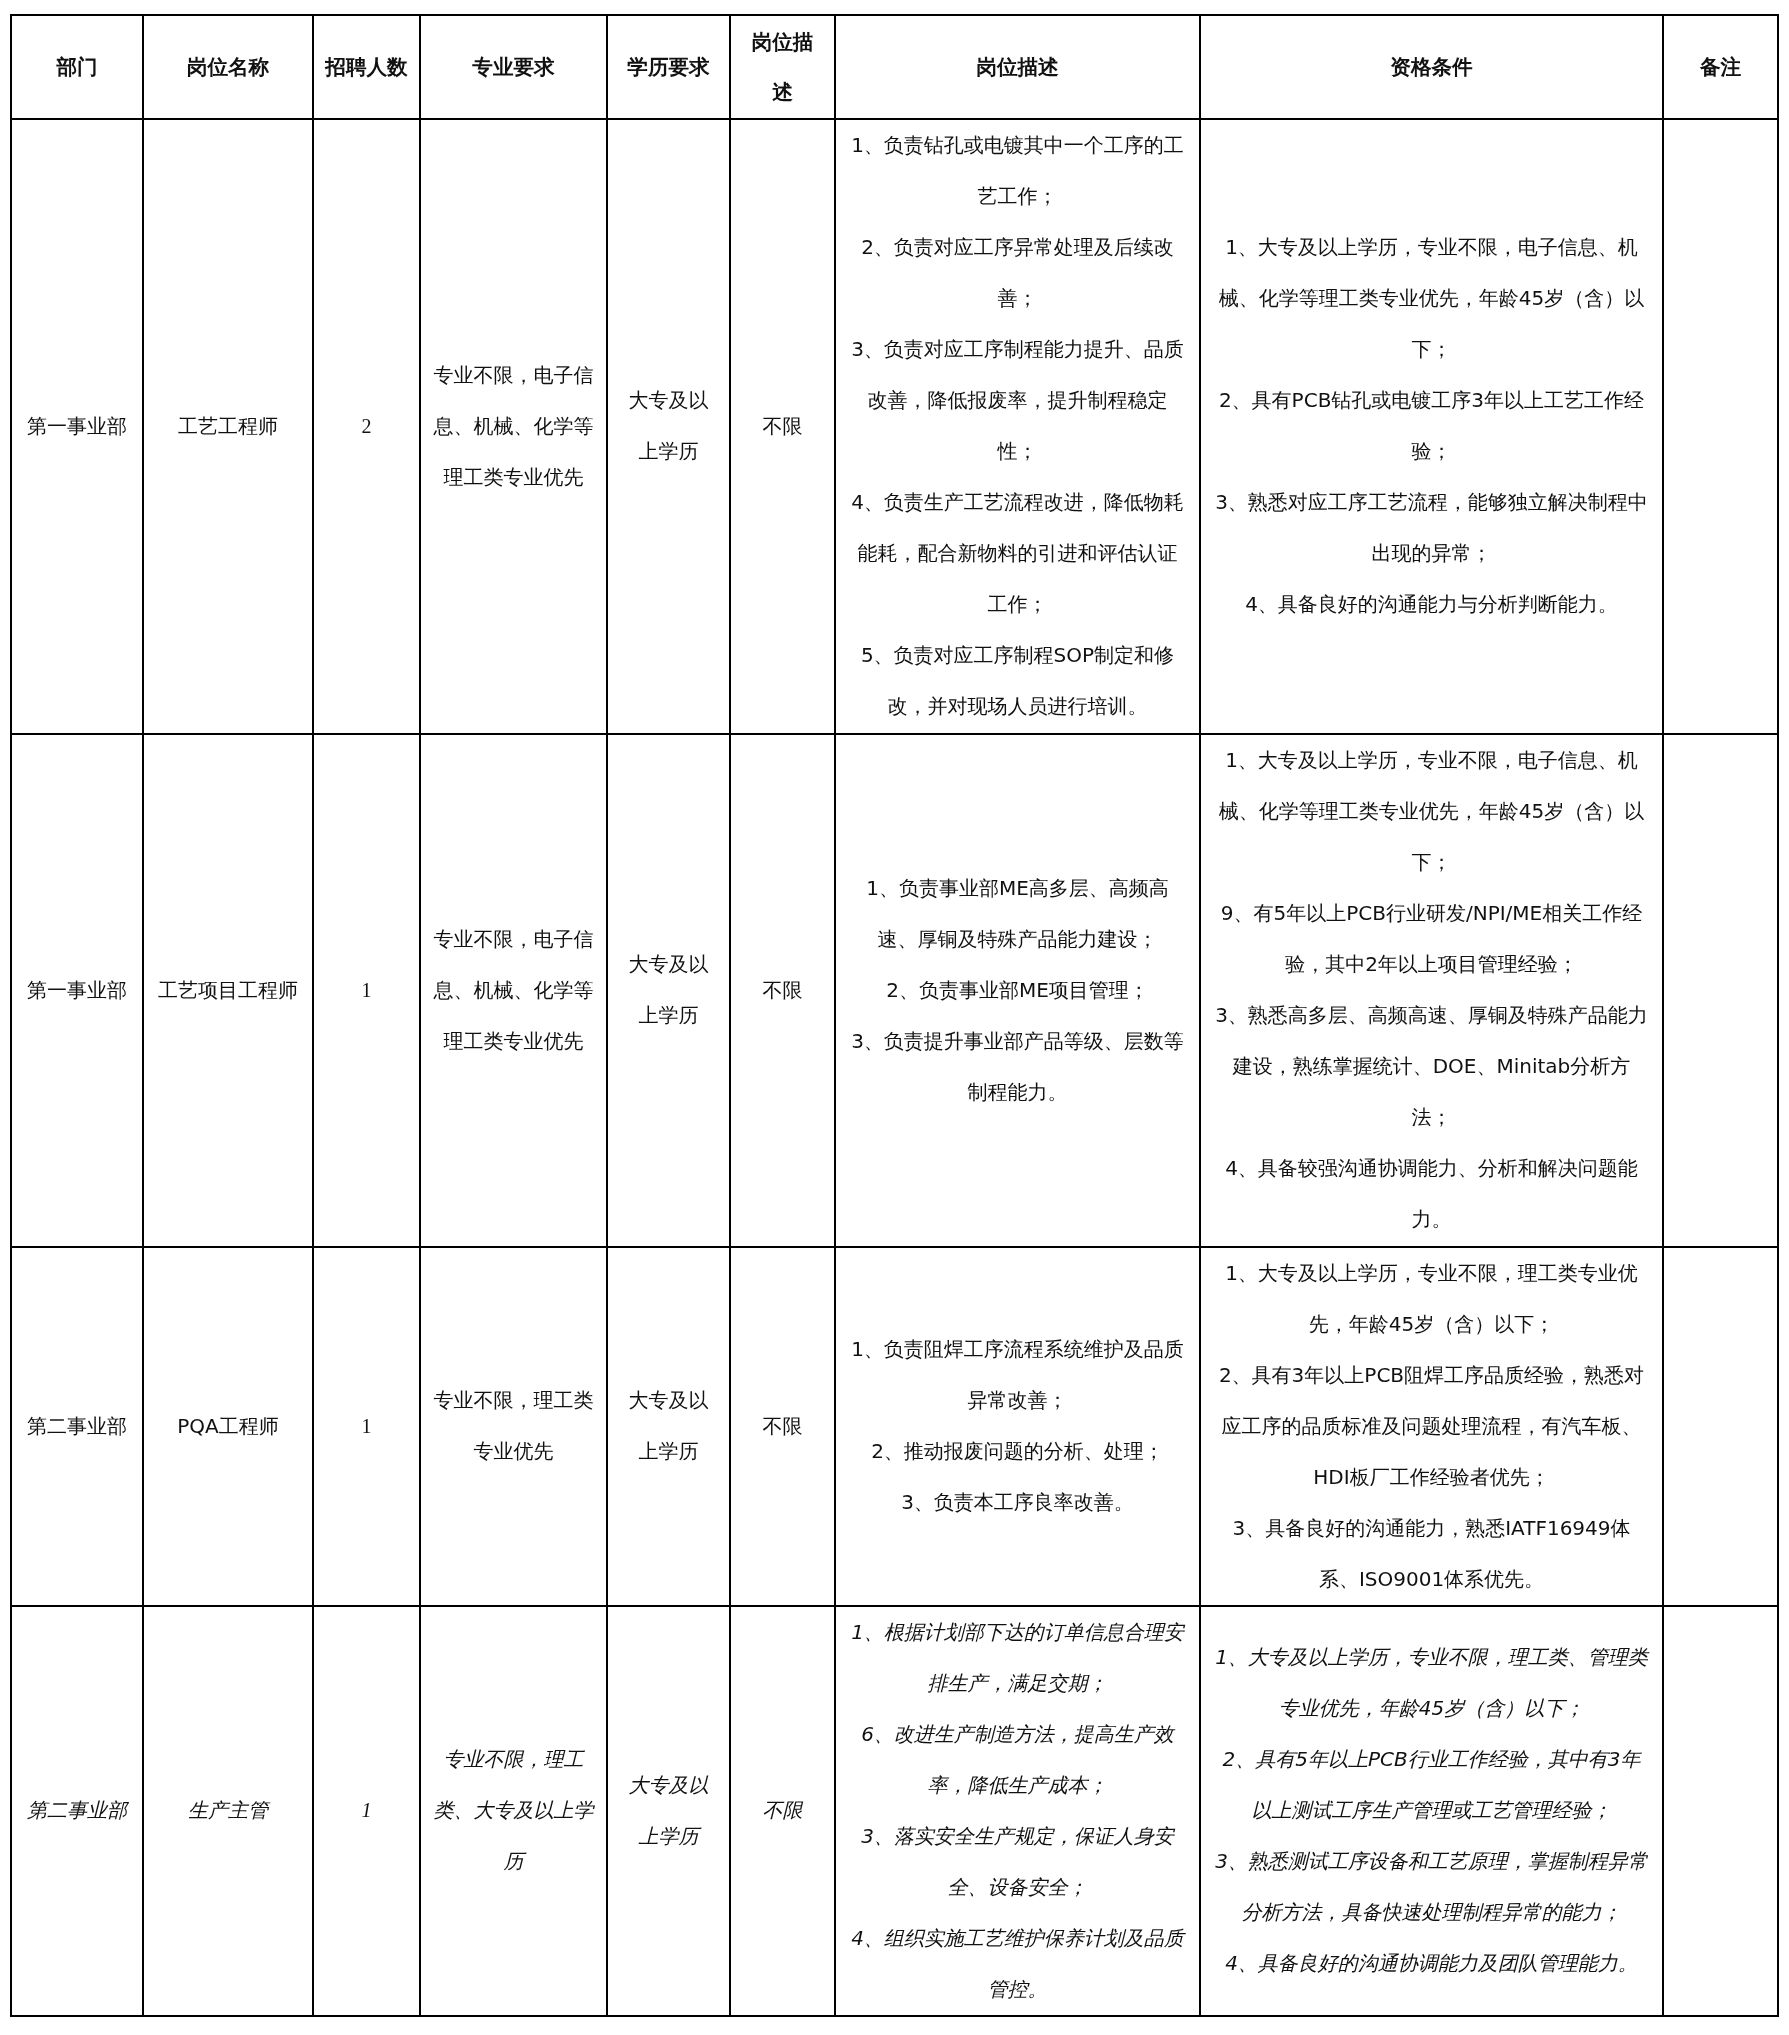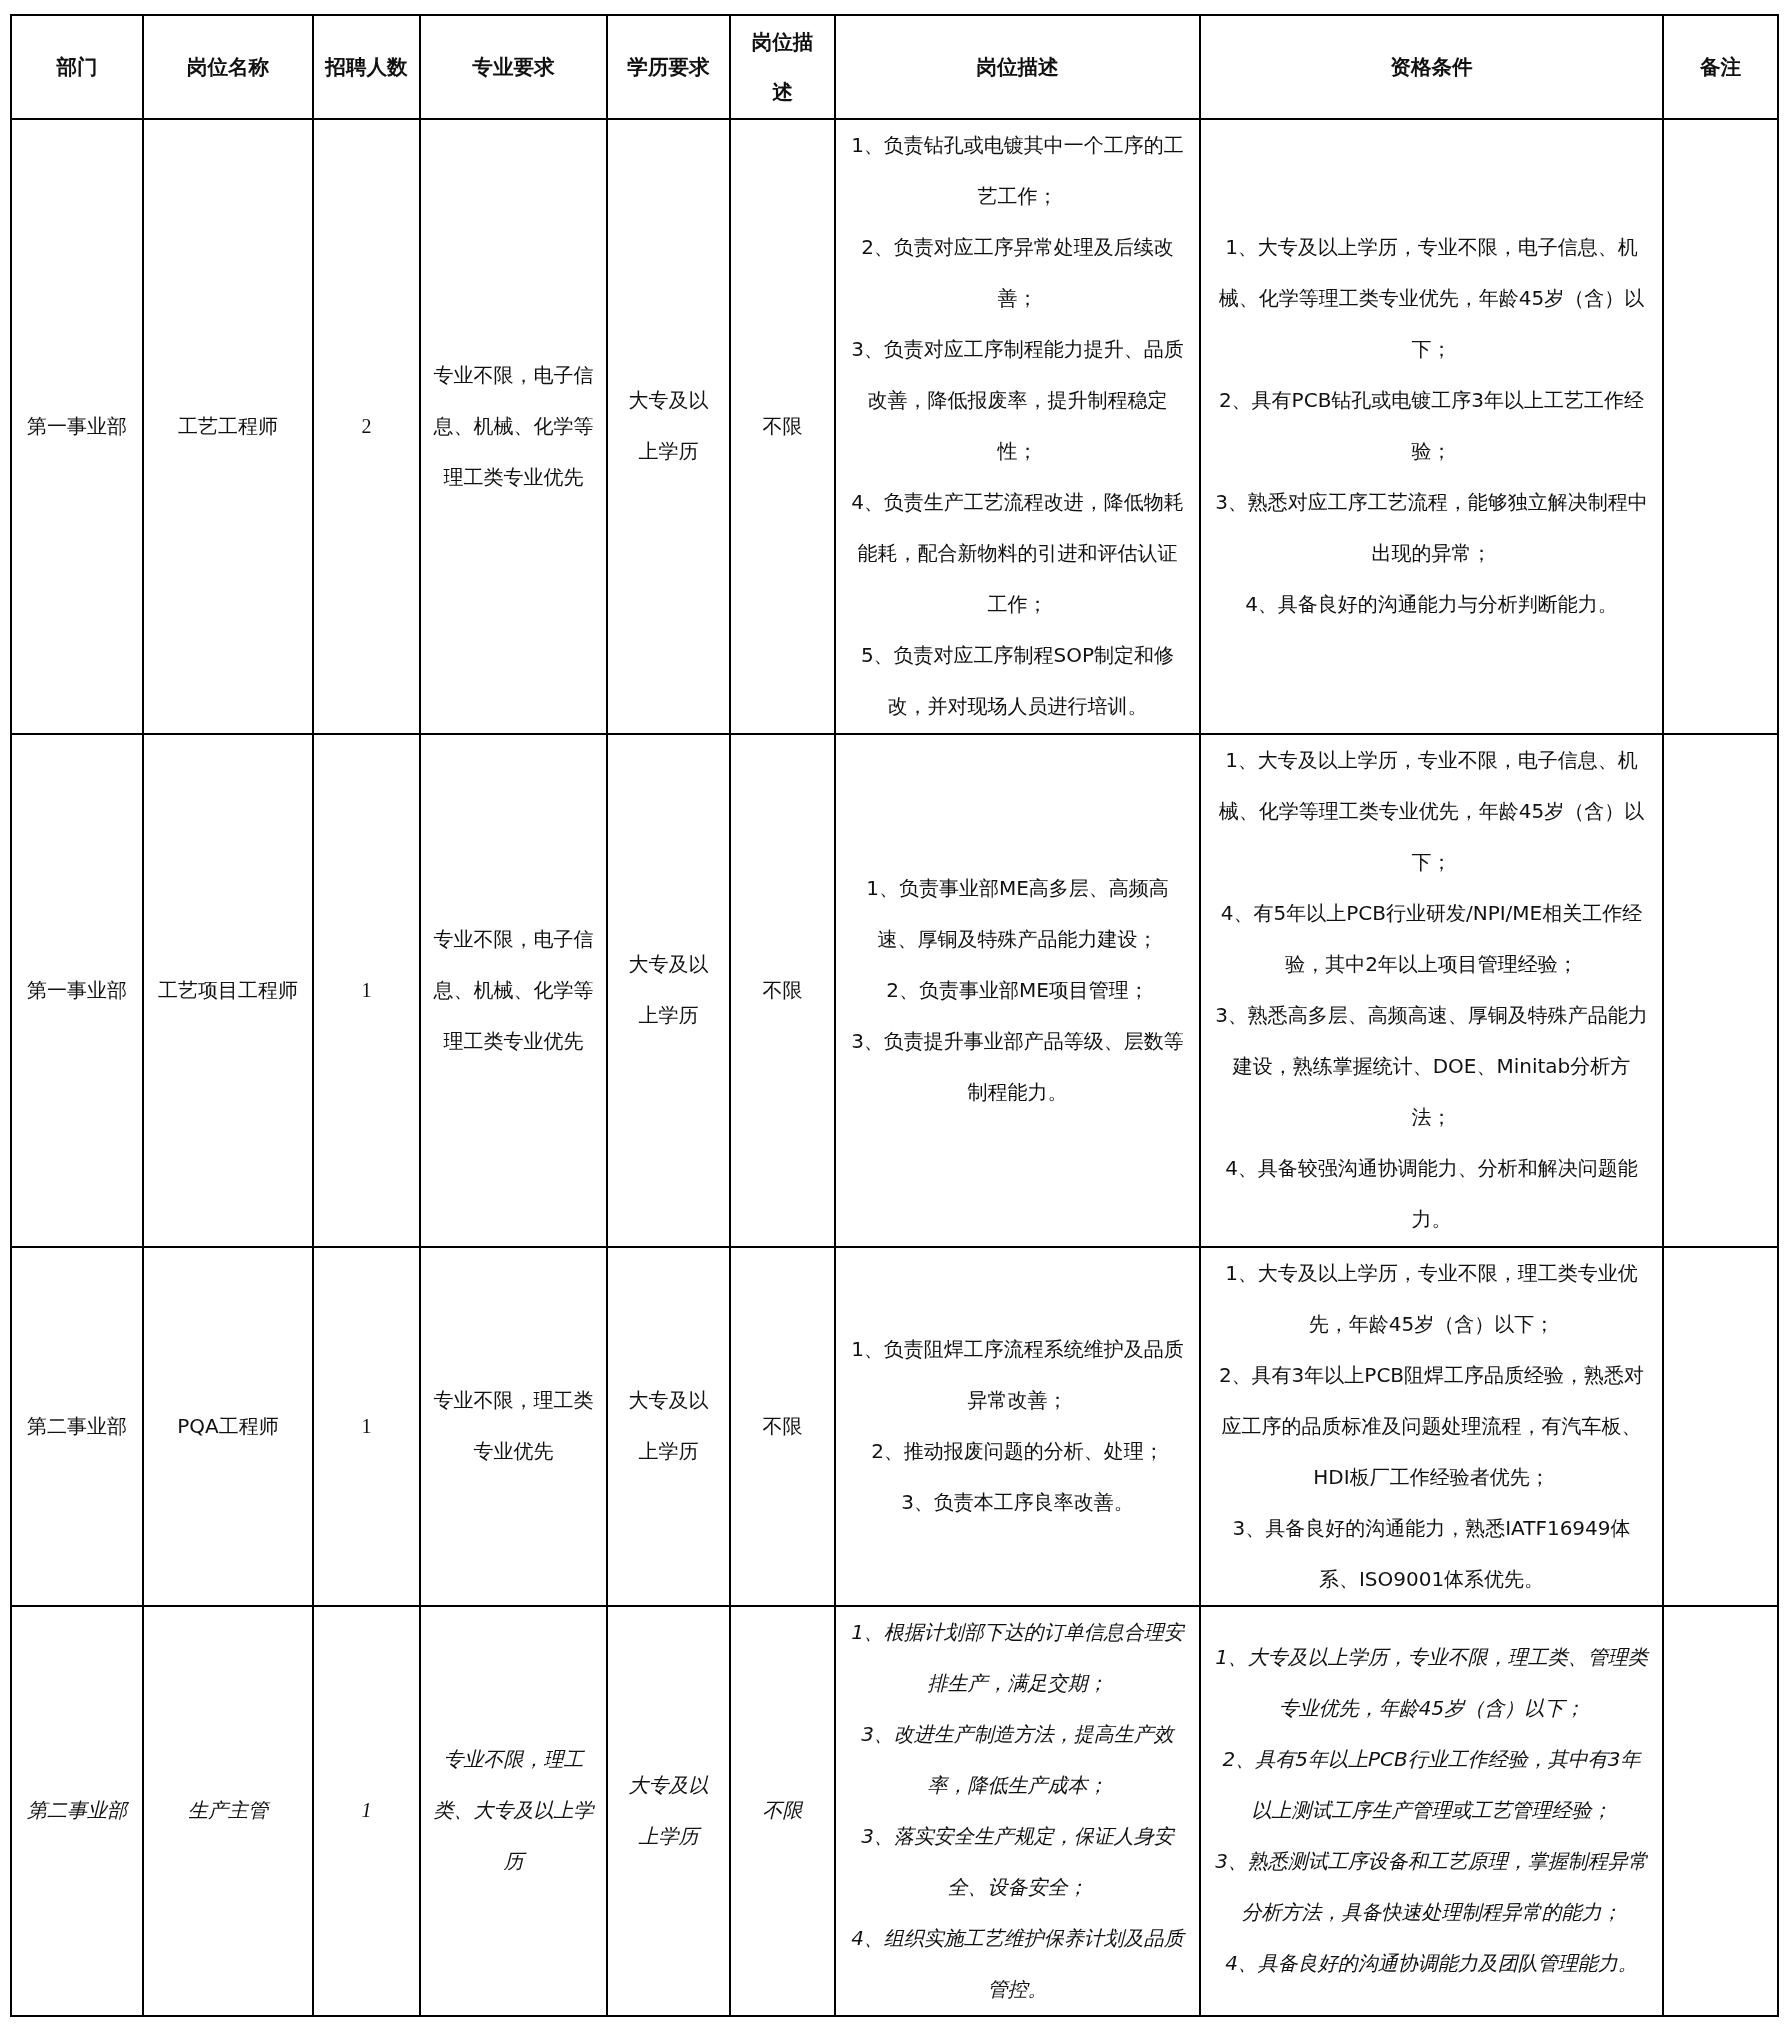--- a/index.html
+++ b/index.html
@@ -113,21 +113,21 @@
       <td>专业不限，电子信息、机械、化学等理工类专业优先</td>
       <td>大专及以上学历</td>
       <td>不限</td>
       <td class="desc">
         <span class="line">1、负责事业部ME高多层、高频高速、厚铜及特殊产品能力建设；</span>
         <span class="line">2、负责事业部ME项目管理；</span>
         <span class="line">3、负责提升事业部产品等级、层数等制程能力。</span>
       </td>
       <td class="qual">
         <span class="line">1、大专及以上学历，专业不限，电子信息、机械、化学等理工类专业优先，年龄45岁（含）以下；</span>
-        <span class="line">4、有5年以上PCB行业研发/NPI/ME相关工作经验，其中2年以上项目管理经验；</span>
+        <span class="line">9、有5年以上PCB行业研发/NPI/ME相关工作经验，其中2年以上项目管理经验；</span>
         <span class="line">3、熟悉高多层、高频高速、厚铜及特殊产品能力建设，熟练掌握统计、DOE、Minitab分析方法；</span>
         <span class="line">4、具备较强沟通协调能力、分析和解决问题能力。</span>
       </td>
       <td></td>
     </tr>
 
     <tr class="row-3">
       <td>第二事业部</td>
       <td>PQA工程师</td>
       <td><span class="serif-num">1</span></td>
@@ -149,21 +149,21 @@
 
     <tr class="row-4">
       <td>第二事业部</td>
       <td>生产主管</td>
       <td><span class="serif-num">1</span></td>
       <td>专业不限，理工类、大专及以上学历</td>
       <td>大专及以上学历</td>
       <td>不限</td>
       <td class="desc">
         <span class="line">1、根据计划部下达的订单信息合理安排生产，满足交期；</span>
-        <span class="line">3、改进生产制造方法，提高生产效率，降低生产成本；</span>
+        <span class="line">6、改进生产制造方法，提高生产效率，降低生产成本；</span>
         <span class="line">3、落实安全生产规定，保证人身安全、设备安全；</span>
         <span class="line">4、组织实施工艺维护保养计划及品质管控。</span>
       </td>
       <td class="qual">
         <span class="line">1、大专及以上学历，专业不限，理工类、管理类专业优先，年龄45岁（含）以下；</span>
         <span class="line">2、具有5年以上PCB行业工作经验，其中有3年以上测试工序生产管理或工艺管理经验；</span>
         <span class="line">3、熟悉测试工序设备和工艺原理，掌握制程异常分析方法，具备快速处理制程异常的能力；</span>
         <span class="line">4、具备良好的沟通协调能力及团队管理能力。</span>
       </td>
       <td></td>

